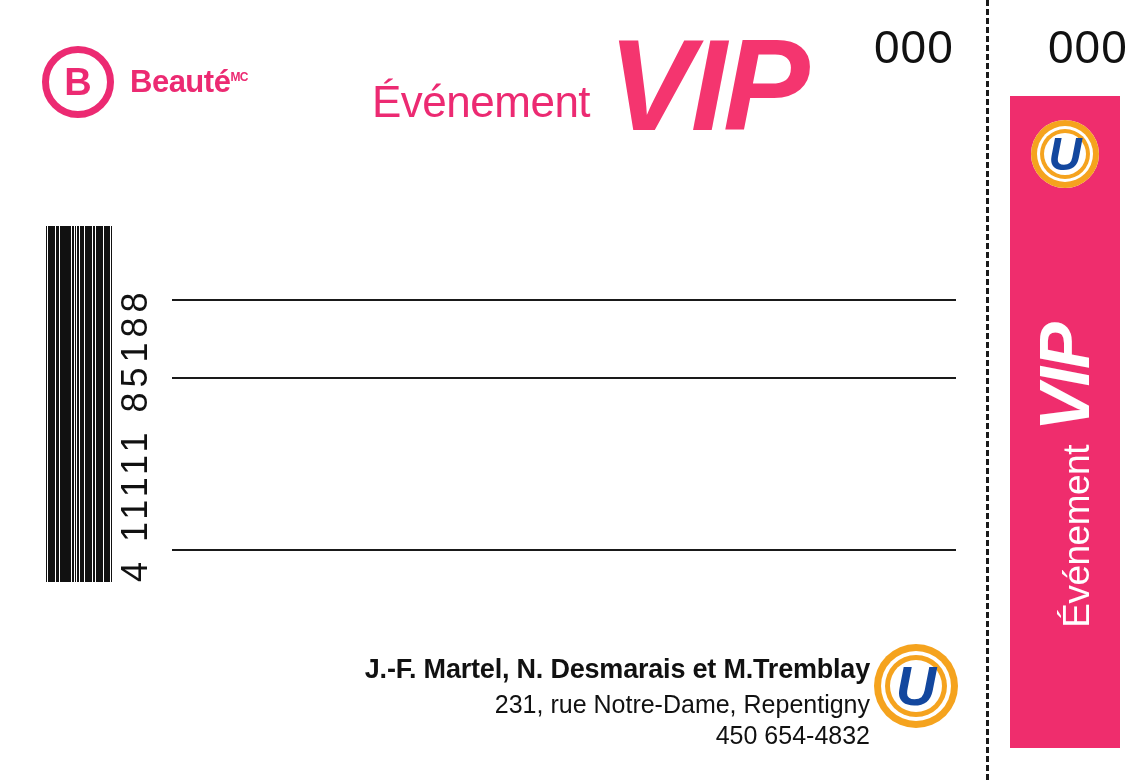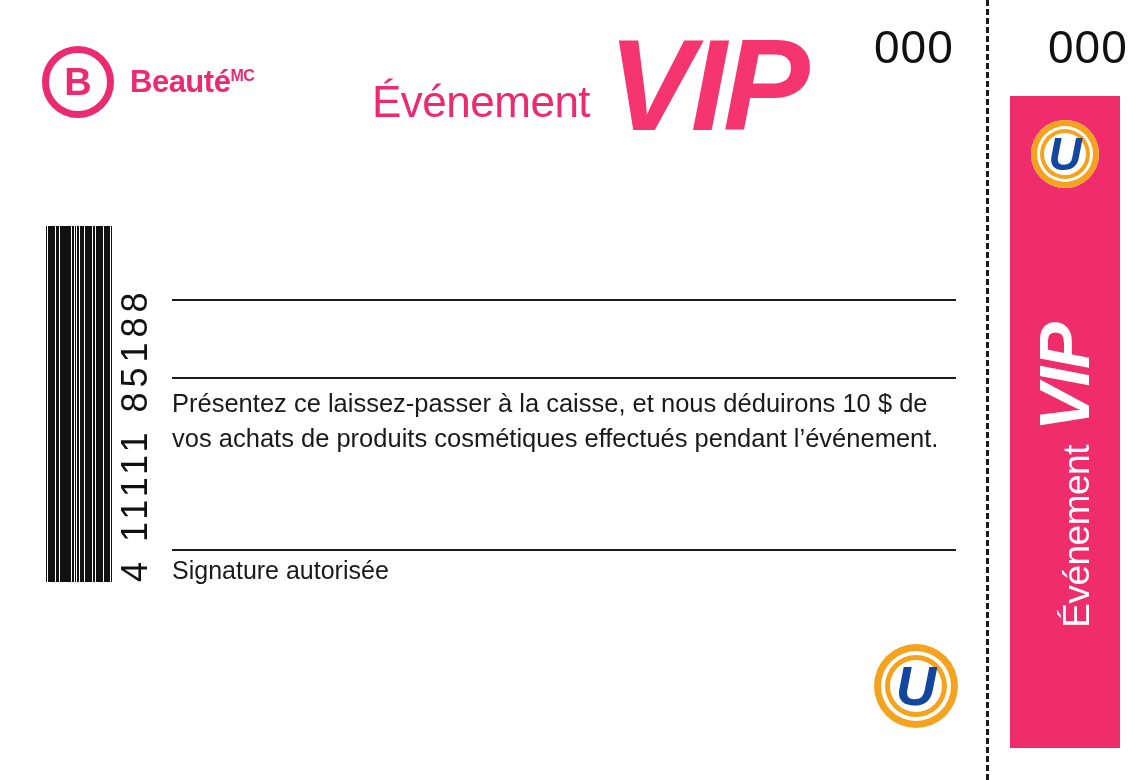--- a/index.html
+++ b/index.html
@@ -53,21 +53,21 @@
   }
   .brand-text {
     margin-left: 16px;
     color: #ec2a72;
     font-weight: bold;
     font-size: 31px;
     line-height: 1.08;
     letter-spacing: -0.5px;
   }
   .brand-text .tm {
-    font-size: 16px;
+    font-size: 12px;
     vertical-align: super;
     font-weight: bold;
   }
 
   
   .headline {
     position: absolute;
     left: 372px;
     top: 26px;
     display: flex;
@@ -418,23 +418,26 @@
         <i style="width: 1px; background: rgb(17, 17, 17);"></i>
         <i style="width: 1px; background: transparent;"></i>
       </div>
     <div class="barcode-digits">4 11111 85188</div>
   </div>
 
   <div class="rule rule-1"></div>
   <div class="rule rule-2"></div>
   <div class="rule rule-3"></div>
 
-  <div class="body-copy">Présentez ce laissez-passer à la caisse, et nous déduirons 10 $ de vos achats de produits cosmétiques effectués pendant l’événement.</div>
-  <div class="signature-label">Signature autorisée</div>
-
+
+  <div class="footer">
+    <div class="store-names">J.-F. Martel, N. Desmarais et M.Tremblay</div>
+    <div class="store-address">231, rue Notre-Dame, Repentigny</div>
+    <div class="store-phone">450 654-4832</div>
+  </div>
 
   <div class="uniprix logo-footer">
     <div class="ring-outer"></div>
     <div class="ring-mid"></div>
     <div class="ring-inner"></div>
     <div class="disc"></div>
     <div class="u">U</div>
   </div>
 
   <div class="perforation"></div>

